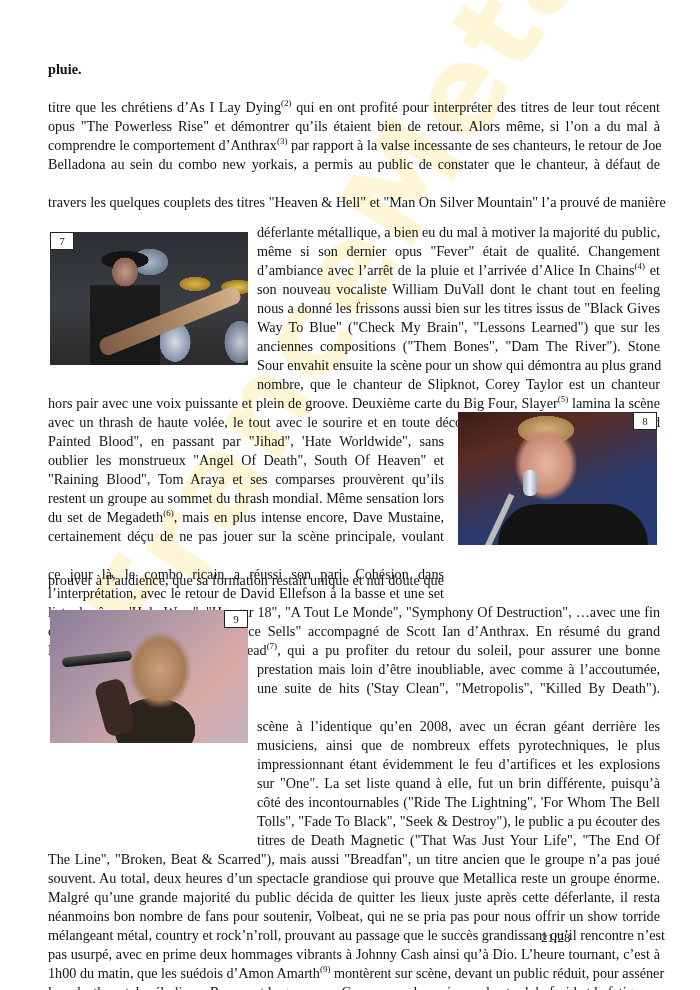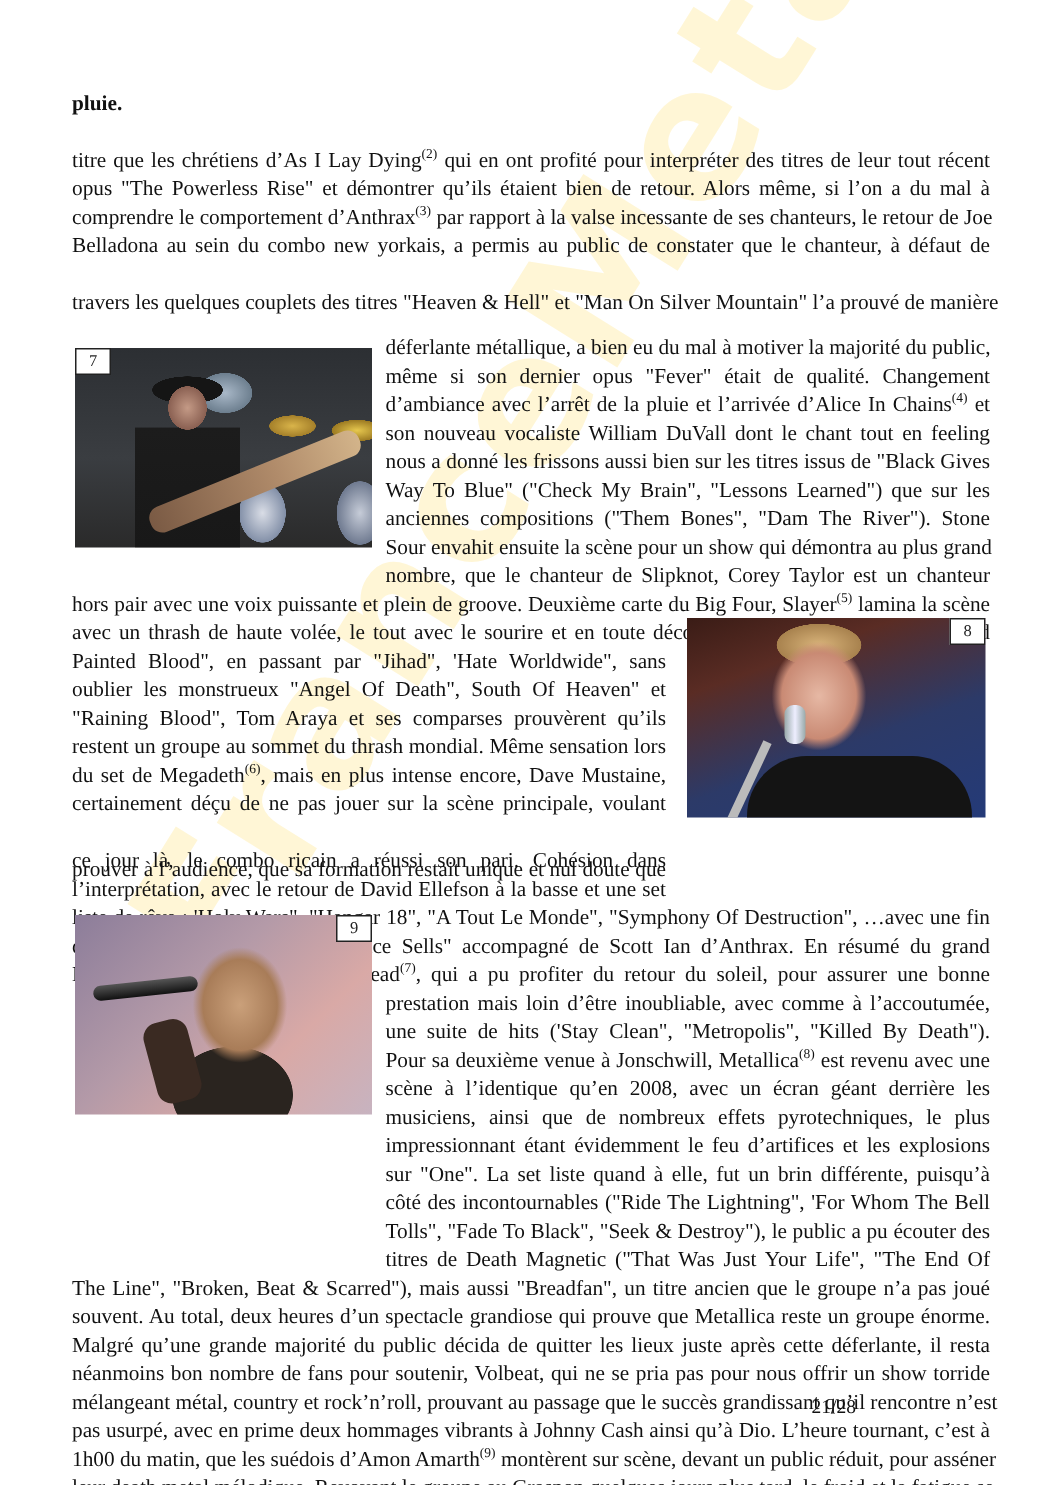--- a/index.html
+++ b/index.html
@@ -111,21 +111,20 @@
   <div class="line" style="top:641px"><span>Megadeth, à l’inverse de Motörhead</span><sup>(7)</sup><span>, qui a pu profiter du retour du soleil, pour assurer une bonne</span></div>
 
   <div class="photo p9">
     <div class="arm"></div>
     <div class="mic"></div>
     <div class="lbl" style="right:0;top:0;">9</div>
   </div>
 
   <div class="line shift" style="top:660px">prestation mais loin d’être inoubliable, avec comme à l’accoutumée,</div>
   <div class="line shift" style="top:679px">une suite de hits ('Stay Clean", "Metropolis", "Killed By Death").</div>
-  <div class="line shift" style="top:698px"><span>Pour sa deuxième venue à Jonschwill, Metallica</span><sup>(8)</sup><span> est revenu avec une</span></div>
   <div class="line shift" style="top:717px">scène à l’identique qu’en 2008, avec un écran géant derrière les</div>
   <div class="line shift" style="top:736px">musiciens, ainsi que de nombreux effets pyrotechniques, le plus</div>
   <div class="line shift" style="top:755px">impressionnant étant évidemment le feu d’artifices et les explosions</div>
   <div class="line shift" style="top:774px">sur "One". La set liste quand à elle, fut un brin différente, puisqu’à</div>
   <div class="line shift" style="top:793px">côté des incontournables ("Ride The Lightning", 'For Whom The Bell</div>
   <div class="line shift" style="top:812px">Tolls", "Fade To Black", "Seek &amp; Destroy"), le public a pu écouter des</div>
   <div class="line shift" style="top:831px">titres de Death Magnetic ("That Was Just Your Life", "The End Of</div>
 
   <div class="line" style="top:850px">The Line", "Broken, Beat &amp; Scarred"), mais aussi "Breadfan", un titre ancien que le groupe n’a pas joué</div>
   <div class="line" style="top:869px">souvent. Au total, deux heures d’un spectacle grandiose qui prouve que Metallica reste un groupe énorme.</div>

